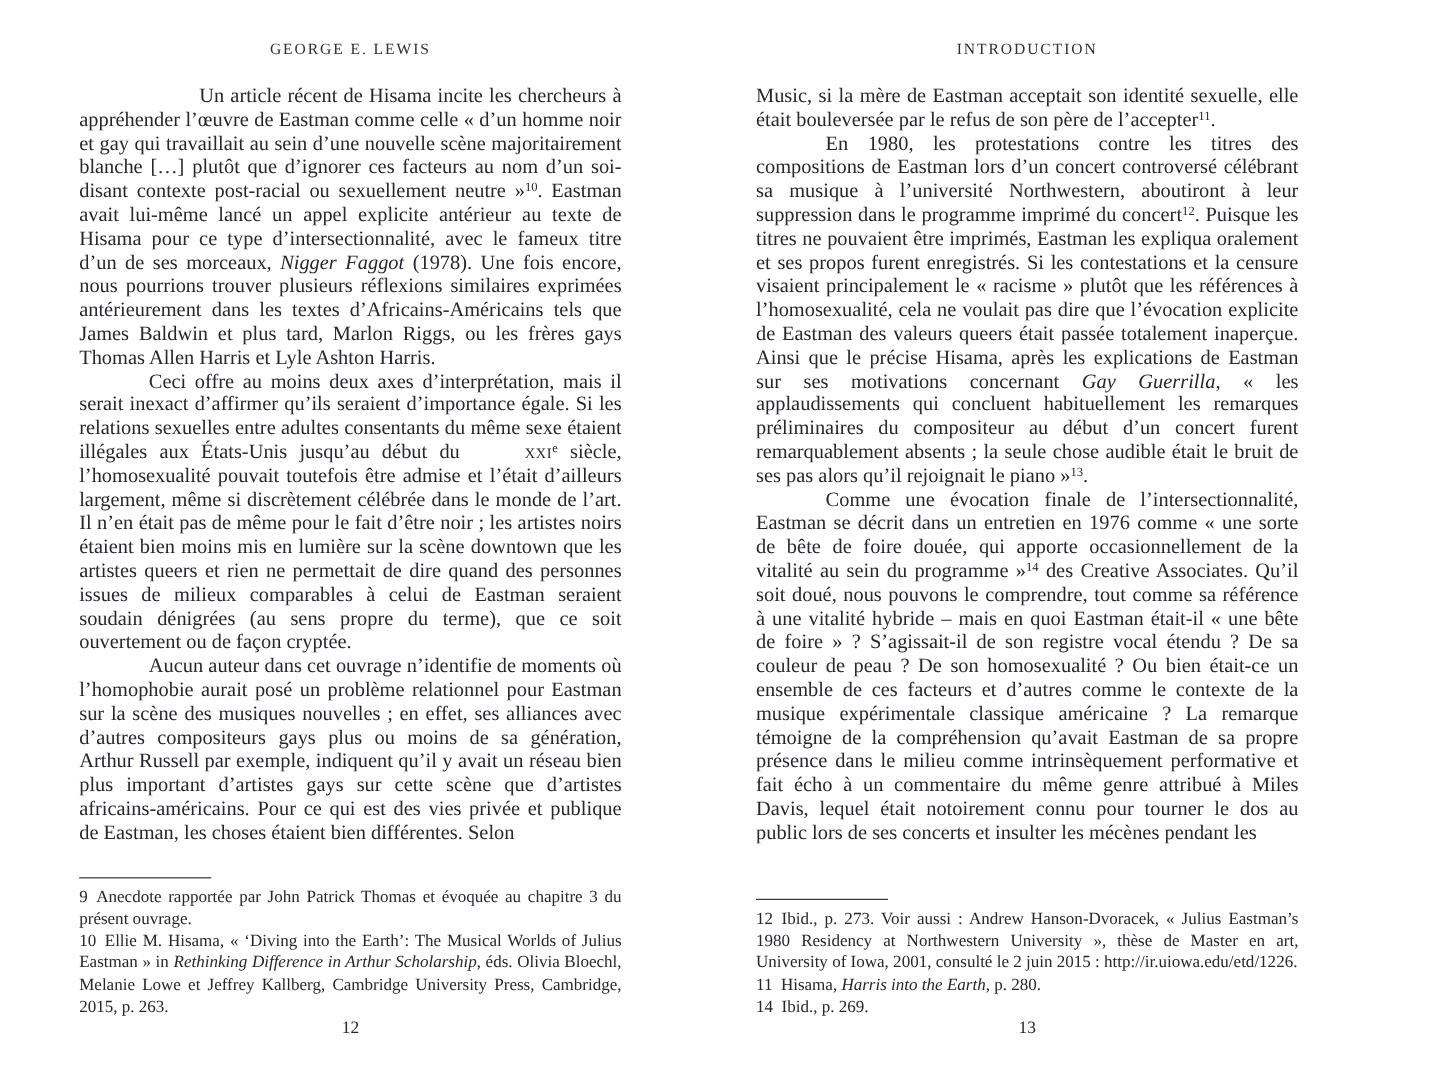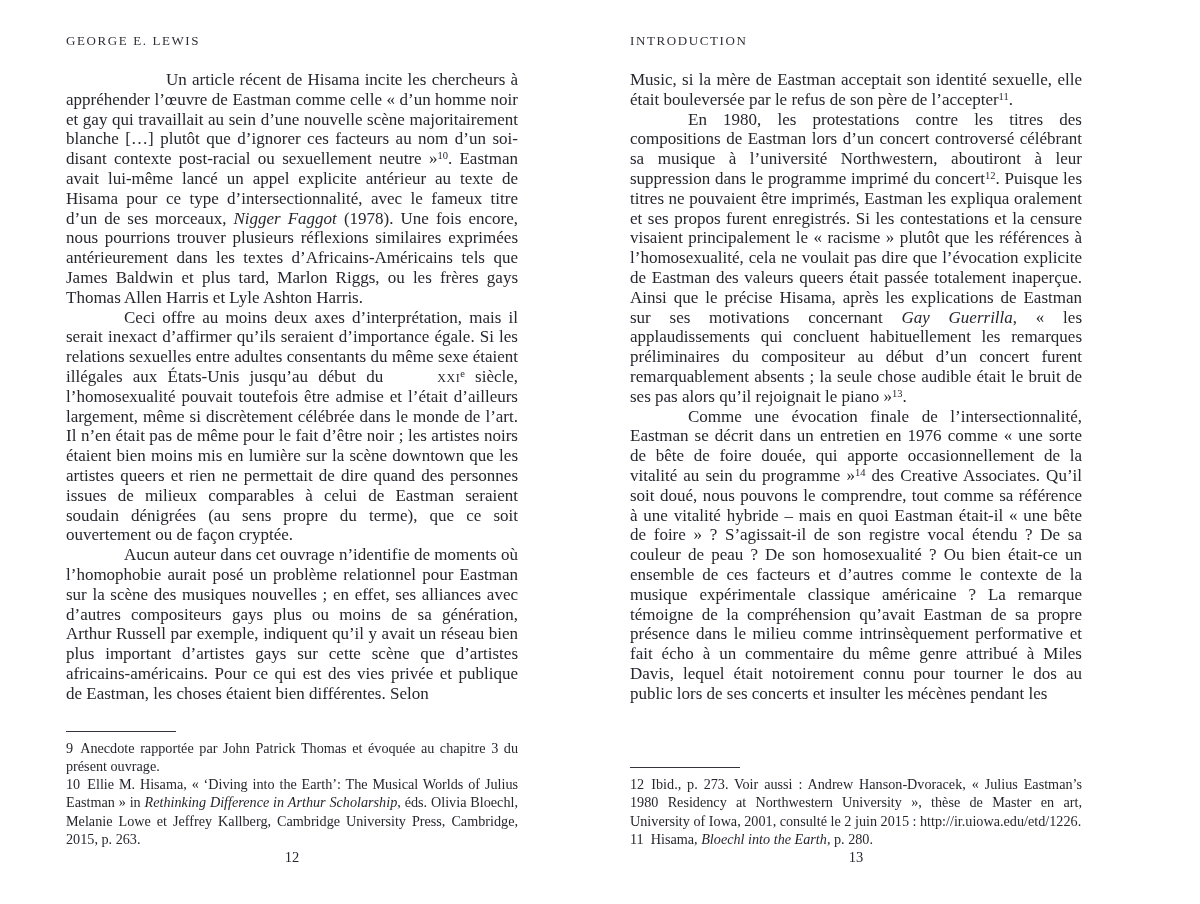--- a/index.html
+++ b/index.html
@@ -23,20 +23,21 @@
     height: 904px;
   }
   .page-left  { left: 66px; }
   .page-right { left: 630px; }
 
   .running-head {
     position: absolute;
     top: 33px;
     left: 0;
     right: 0;
+    text-align: center;
     font-size: 13px;
     letter-spacing: 1.6px;
     color: #2e2e36;
   }
 
   .body-text {
     position: absolute;
     top: 70px;
     left: 0;
     right: 0;
@@ -104,18 +105,19 @@
   <section class="page page-right">
     <div class="running-head">INTRODUCTION</div>
     <div class="body-text">
       <p class="no-indent"><span>Music, si la mère de Eastman acceptait son identité sexuelle, elle était bouleversée par le refus de son père de l’accepter</span><sup>11</sup><span>.</span></p>
       <p><span>En 1980, les protestations contre les titres des compositions de Eastman lors d’un concert controversé célébrant sa musique à l’université Northwestern, aboutiront à leur suppression dans le programme imprimé du concert</span><sup>12</sup><span>. Puisque les titres ne pouvaient être imprimés, Eastman les expliqua oralement et ses propos furent enregistrés. Si les contestations et la censure visaient principalement le «&nbsp;racisme&nbsp;» plutôt que les références à l’homosexualité, cela ne voulait pas dire que l’évocation explicite de Eastman des valeurs queers était passée totalement inaperçue. Ainsi que le précise Hisama, après les explications de Eastman sur ses motivations concernant </span><span class="i">Gay Guerrilla</span><span>, «&nbsp;les applaudissements qui concluent habituellement les remarques préliminaires du compositeur au début d’un concert furent remarquablement absents&nbsp;; la seule chose audible était le bruit de ses pas alors qu’il rejoignait le piano&nbsp;»</span><sup>13</sup><span>.</span></p>
       <p><span>Comme une évocation finale de l’intersectionnalité, Eastman se décrit dans un entretien en 1976 comme «&nbsp;une sorte de bête de foire douée, qui apporte occasionnellement de la vitalité au sein du programme&nbsp;»</span><sup>14</sup><span> des Creative Associates. Qu’il soit doué, nous pouvons le comprendre, tout comme sa référence à une vitalité hybride – mais en quoi Eastman était-il «&nbsp;une bête de foire&nbsp;»&nbsp;? S’agissait-il de son registre vocal étendu&nbsp;? De sa couleur de peau&nbsp;? De son homosexualité&nbsp;? Ou bien était-ce un ensemble de ces facteurs et d’autres comme le contexte de la musique expérimentale classique américaine&nbsp;? La remarque témoigne de la compréhension qu’avait Eastman de sa propre présence dans le milieu comme intrinsèquement performative et fait écho à un commentaire du même genre attribué à Miles Davis, lequel était notoirement connu pour tourner le dos au public lors de ses concerts et insulter les mécènes pendant les</span></p>
     </div>
     <div class="footnotes">
       <div class="footnote-rule"></div>
       <p><span>12 Ibid., p. 273. Voir aussi&nbsp;: Andrew Hanson-Dvoracek, «&nbsp;Julius Eastman’s 1980 Residency at Northwestern University&nbsp;», thèse de Master en art, University of Iowa, 2001, consulté le 2 juin 2015&nbsp;: http://ir.uiowa.edu/etd/1226.</span></p>
-      <p><span>11 Hisama, </span><span class="i">Bloechl into the Earth</span><span>, p. 280.</span></p>
+      <p><span>11 Hisama, </span><span class="i">Harris into the Earth</span><span>, p. 280.</span></p>
+      <p><span>14 Ibid., p. 269.</span></p>
     </div>
     <div class="page-number">13</div>
   </section>
 
 </div>
 
 </body></html>

